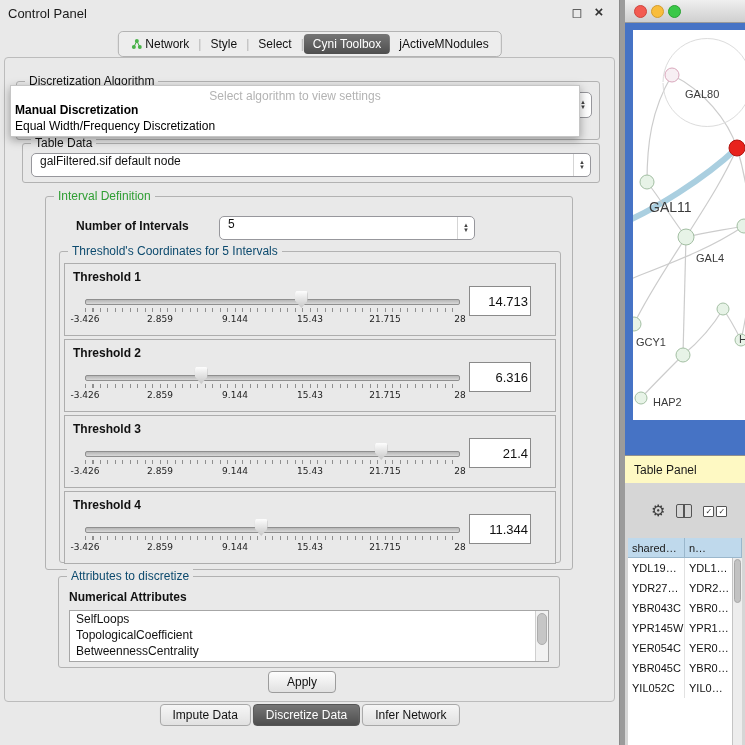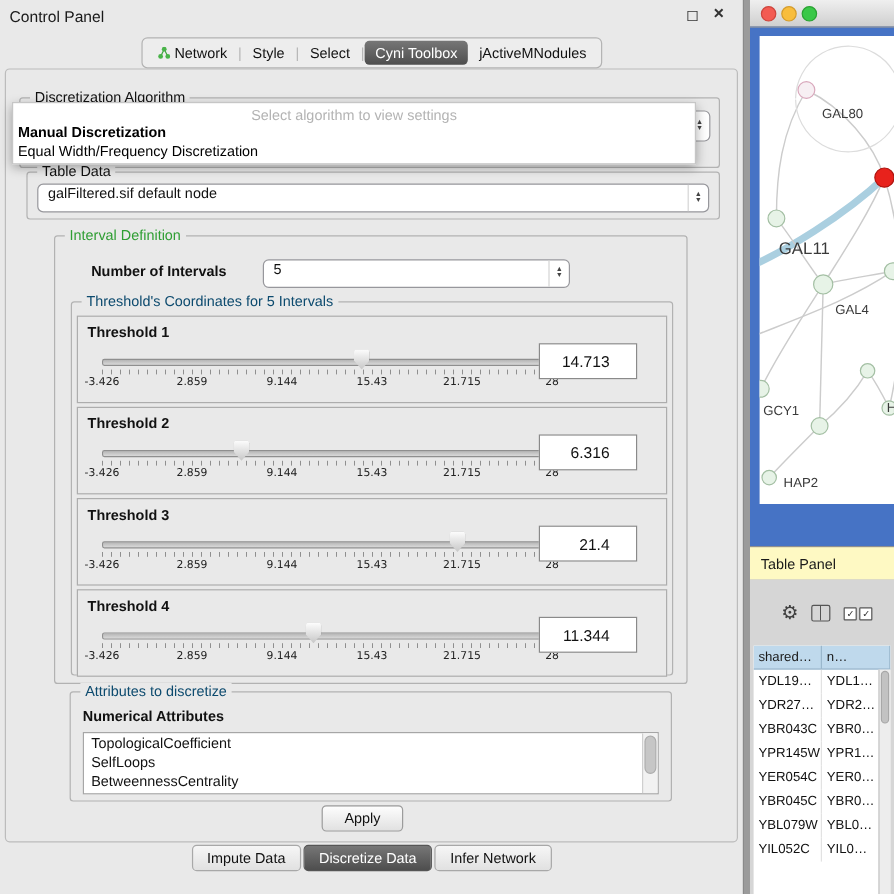--- a/index.html
+++ b/index.html
@@ -45,21 +45,21 @@
   .thumb{position:absolute;top:1px;width:13px;height:17px;transform:translateX(-50%);
          background:linear-gradient(#fdfdfd,#c7c7c7);
          clip-path:polygon(10% 0,90% 0,100% 14%,100% 56%,50% 100%,0 56%,0 14%);
          filter:drop-shadow(0 0 1px #777);}
   .ticks{position:absolute;left:0;right:0;top:18px;height:4px;
          background:repeating-linear-gradient(90deg,#8f8f8f 0,#8f8f8f 1px,transparent 1px,transparent 2%);}
   .tlabels{position:absolute;left:0;right:0;top:24px;height:11px;}
   .tlabels span{position:absolute;transform:translateX(-50%);font-size:9px;color:#222;white-space:nowrap;
                 font-family:"DejaVu Sans",sans-serif;}
   .value-box{position:absolute;right:24px;top:22px;width:58px;height:28px;background:#fff;border:1px solid #8a8a8a;
-             display:flex;align-items:center;justify-content:flex-end;padding-right:22px;font-size:13px;color:#111;}
+             display:flex;align-items:center;justify-content:flex-end;padding-right:2px;font-size:13px;color:#111;}
   
   .attr-label{position:absolute;left:10px;top:13px;font-size:12px;font-weight:bold;color:#111;}
   .attr-list{position:absolute;left:10px;top:33px;width:478px;height:50px;background:#fff;border:1px solid #a6a6a6;overflow:hidden;}
   .list-item{font-size:12px;color:#111;line-height:16px;padding-left:6px;white-space:nowrap;}
   .vscroll{position:absolute;right:0;top:0;bottom:0;width:12px;background:#f2f2f2;border-left:1px solid #cfcfcf;}
   .vthumb{position:absolute;left:1px;right:1px;top:2px;height:30px;background:#c6c6c6;border-radius:5px;border:1px solid #adadad;}
   
   .apply-btn{position:absolute;left:268px;top:671px;width:66px;height:20px;border:1px solid #9c9c9c;border-radius:4px;
              background:linear-gradient(#fdfdfd,#e1e1e1);font-size:12px;color:#111;display:flex;align-items:center;justify-content:center;}
   .btabs{position:absolute;top:704px;left:50%;transform:translateX(-50%);display:flex;gap:2px;}
@@ -255,22 +255,22 @@
     </div>
   </div>
 
   <div class="group" style="left:58px;top:576px;width:500px;height:90px;">
     <div class="gtitle blue">Attributes to discretize</div>
     <div class="attr-label">Numerical Attributes</div>
     <div class="attr-list">
       <div class="vscroll">
           <div class="vthumb"></div>
         </div>
-    <div class="list-item">TopologicalCoefficient</div>
-        <div class="list-item">SelfLoops</div>
+    <div class="list-item">SelfLoops</div>
+        <div class="list-item">TopologicalCoefficient</div>
         <div class="list-item">BetweennessCentrality</div>
       </div>
   </div>
 
   <div class="apply-btn">Apply</div>
 
   <div class="btabs">
     <div class="btab">Impute Data</div>
     <div class="btab sel">Discretize Data</div>
     <div class="btab">Infer Network</div>
@@ -356,24 +356,20 @@
         </div>
         <div class="trow">
           <div class="tcell c0">YER054C</div>
           <div class="tcell c1">YER0…</div>
         </div>
         <div class="trow">
           <div class="tcell c0">YBR045C</div>
           <div class="tcell c1">YBR0…</div>
         </div>
         <div class="trow">
-          <div class="tcell c0">YBL079W</div>
-          <div class="tcell c1">YBL0…</div>
-        </div>
-        <div class="trow">
           <div class="tcell c0">YIL052C</div>
           <div class="tcell c1">YIL0…</div>
         </div>
       </div>
     <div class="tscroll">
         <div class="tsthumb"></div>
       </div>
   </div>
 </div>
 

